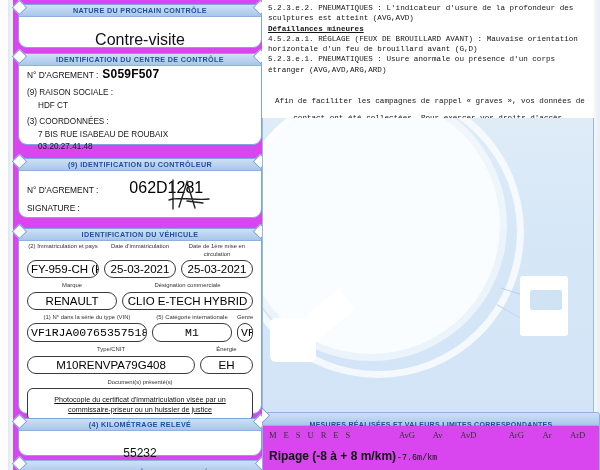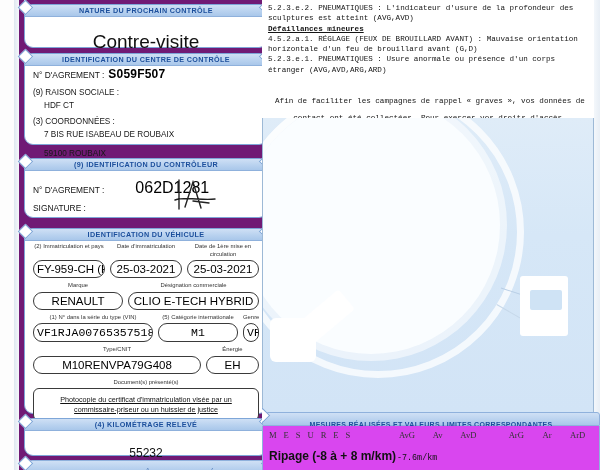--- a/index.html
+++ b/index.html
@@ -6,22 +6,22 @@
   body{
     width:600px;height:470px;overflow:hidden;
     font-family:"Liberation Sans", sans-serif;
     background:#ffffff;
     color:#1b1b1b;
   }
   .page{position:relative;width:600px;height:470px;overflow:hidden;background:#fdfdfd;}
 
   
   .left-col{
-    position:absolute;left:14px;top:0;width:262px;height:470px;
-    background:#701a75;
+    position:absolute;left:8px;top:0;width:262px;height:470px;
+    background:#d946ef;
     padding:0;
     box-sizing:border-box;
   }
   .left-inner{position:relative;width:262px;height:470px;}
 
   
   .paper-edge{position:absolute;left:0;top:0;width:5px;height:470px;background:linear-gradient(90deg,#dfe7f0,#f6f9fc);}
 
   
   .card{
@@ -54,21 +54,21 @@
     content:"";position:absolute;top:-3px;width:9px;height:9px;
     background:#ffffff;border:1px solid #7ea6d8;transform:rotate(45deg);
   }
   .band:before{left:-5px;}
   .band:after{right:-5px;}
 
   .card-body{padding:5px 8px 6px 8px;}
 
   
   .big-center{
-    text-align:center;font-size:19px;color:#111;padding:9px 0 4px 0;
+    text-align:center;font-size:16px;color:#111;padding:9px 0 4px 0;
   }
   .lbl{font-size:8.2px;color:#171717;line-height:12.5px;}
   .lbl-strong{font-size:8.4px;color:#111;}
   .val-bold{font-size:12px;font-weight:bold;color:#000;letter-spacing:.2px;}
   .val-mono{font-size:10.5px;color:#000;}
   .row-inline{display:flex;align-items:baseline;gap:4px;}
   .ind{padding-left:11px;}
 
   
   .pill{
@@ -206,21 +206,20 @@
         </div>
         <div class="card-body" style="padding-top:1px;">
           <div class="row-inline">
             <span class="lbl-strong">N° D'AGREMENT :</span>
             <span class="val-bold">S059F507</span>
           </div>
           <div class="lbl" style="margin-top:6px;">(9) RAISON SOCIALE :</div>
           <div class="lbl ind">HDF CT</div>
           <div class="lbl" style="margin-top:4px;">(3) COORDONNÉES :</div>
           <div class="lbl ind">7 BIS RUE ISABEAU DE ROUBAIX</div>
-          <div class="lbl ind" style="margin-top:7px;">59100 ROUBAIX</div>
           <div class="lbl ind">03.20.27.41.48</div>
         </div>
       </div>
 
       <div class="card" style="top:158px;height:60px;">
         <div class="band">
           <span>(9) IDENTIFICATION DU CONTRÔLEUR</span>
         </div>
         <div class="card-body" style="position:relative;padding-top:8px;">
           <div class="row-inline">

